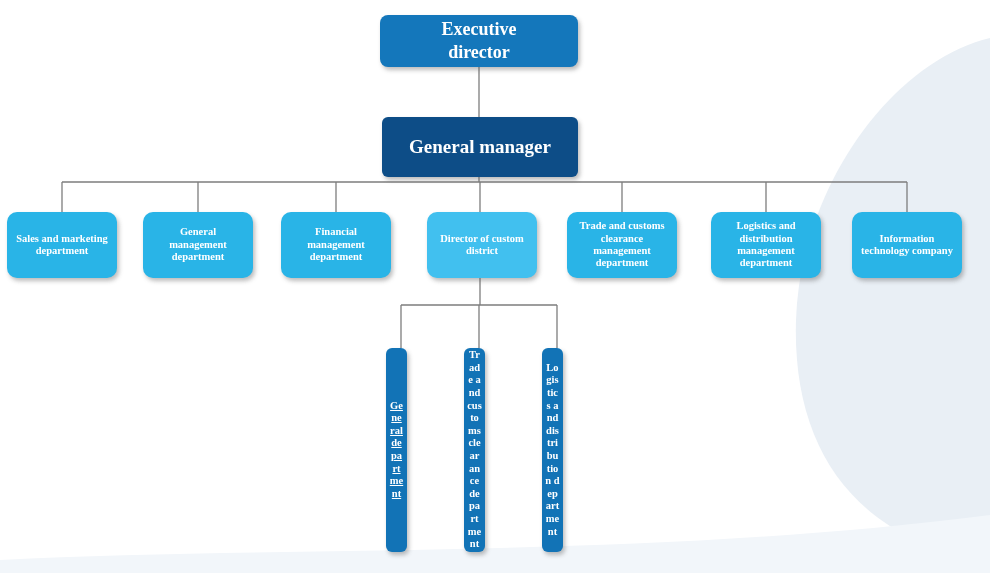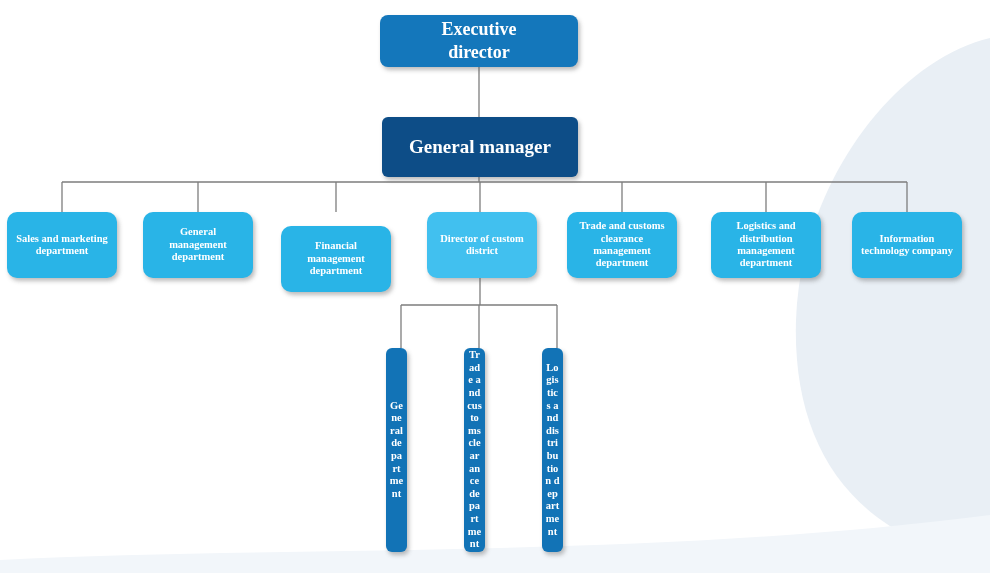--- a/index.html
+++ b/index.html
@@ -46,36 +46,36 @@
   .dept{
     top:212px;width:110px;height:66px;
     background:var(--department-box);
     border-radius:10px;
     font-size:10.5px;line-height:1.18;
     padding:3px 9px;
   }
   .dept.director{background:var(--director-box);}
   .d1{left:7px;}
   .d2{left:143px;}
-  .d3{left:281px;margin-top:14px;}
+  .d3{left:281px;}
   .d4{left:427px;text-align:center;}
   .d5{left:567px;}
   .d6{left:711px;}
   .d7{left:852px;}
   .sub{
     top:348px;width:21px;height:204px;
     background:var(--sub-box);
     border-radius:6px;
     font-size:10.5px;line-height:1.2;
     padding:5px 3px;
     word-break:break-all;
     overflow-wrap:anywhere;
     overflow:hidden;
   }
-  .s1{left:386px;}
+  .s1{left:386px;text-decoration:underline;}
   .s2{left:464px;}
   .s3{left:542px;}
 </style>
 </head>
 <body>
 
 <div class="canvas">
 
   <svg class="layer" viewBox="0 0 990 573" aria-hidden="true">
     <path d="M990,38 C890,62 800,190 796,320 C792,450 855,540 990,562 L990,38 Z" fill="var(--swoosh)"></path>

